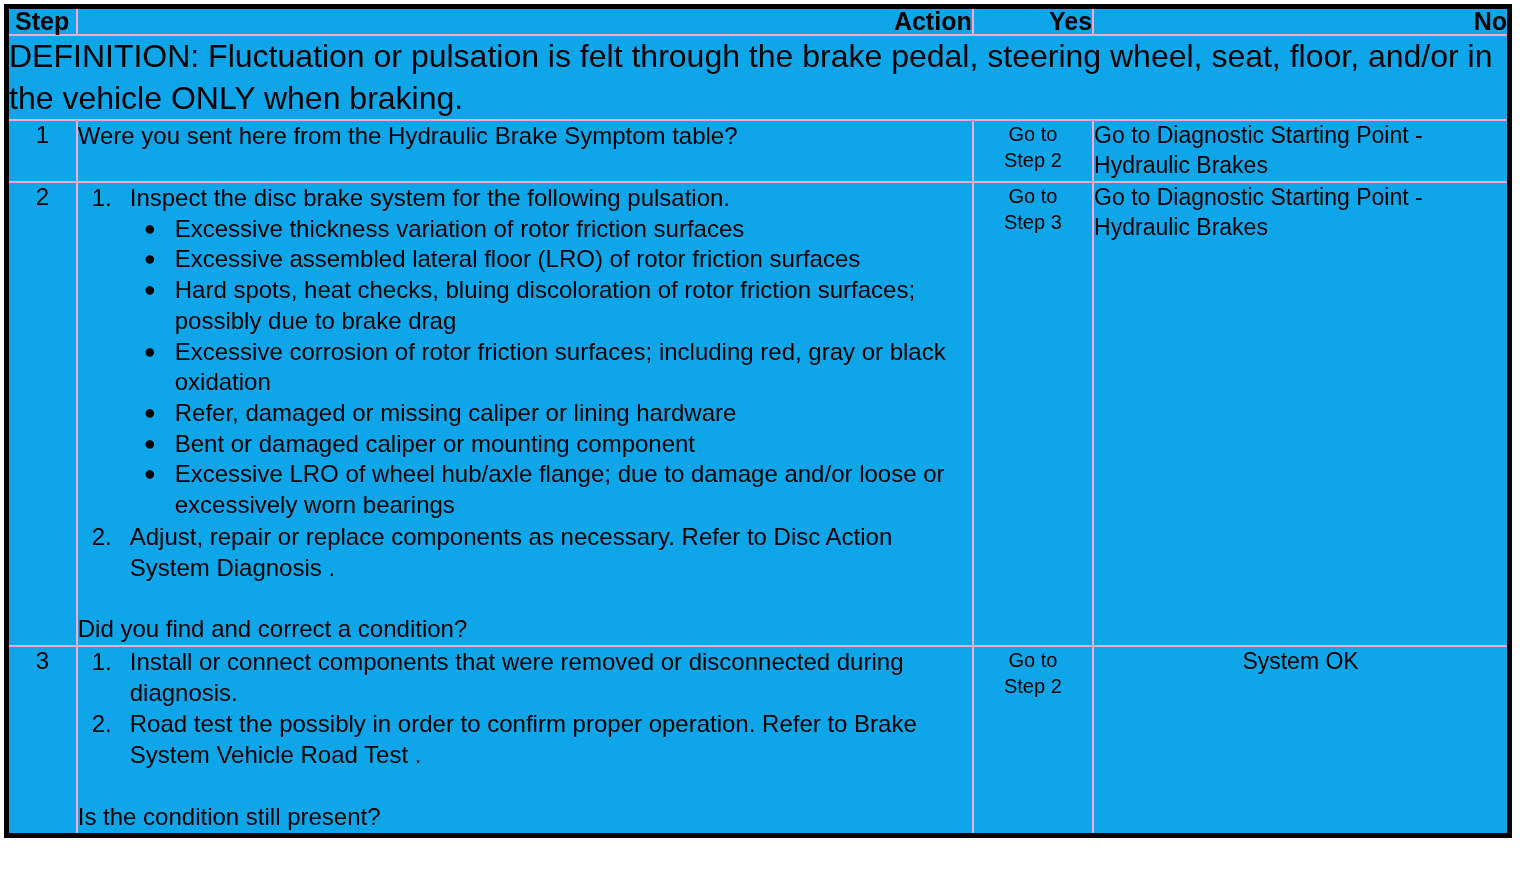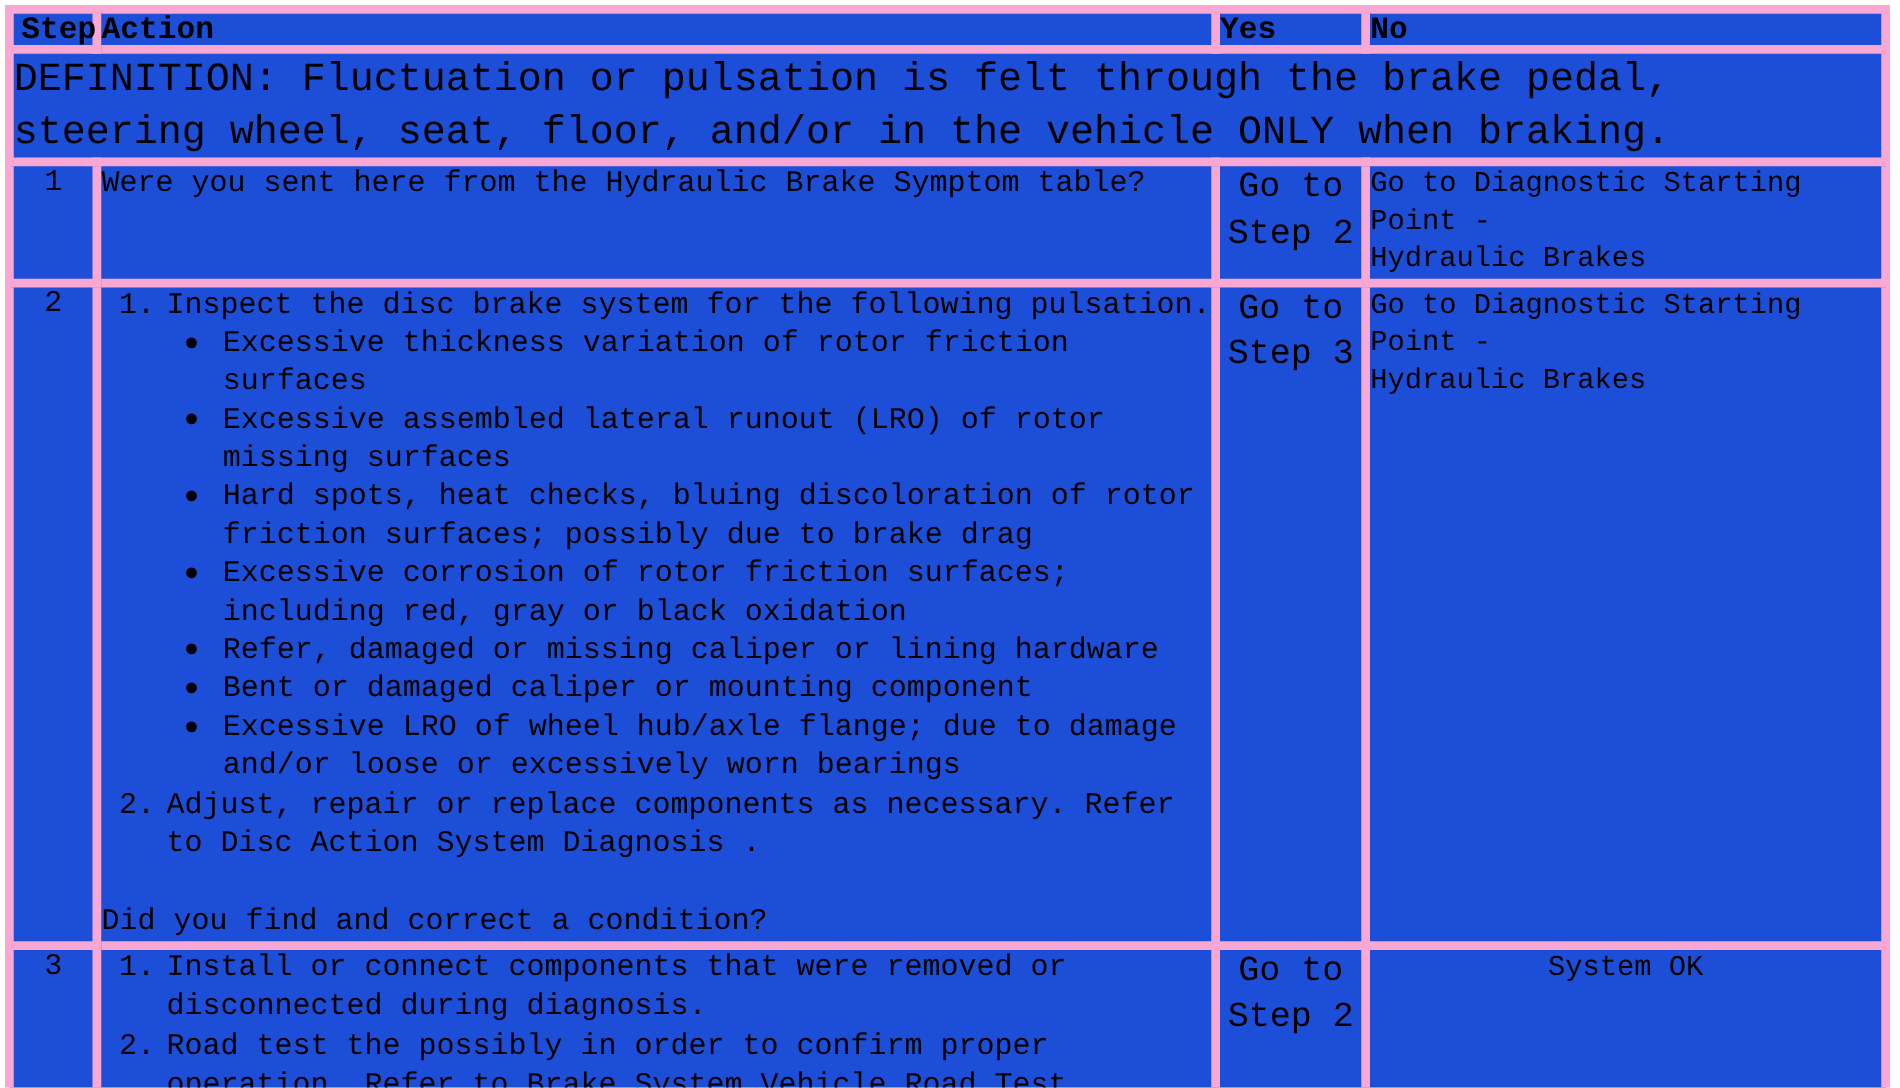--- a/index.html
+++ b/index.html
@@ -24,36 +24,35 @@
 
   table.diag {
     width: 1508px;
     border-collapse: collapse;
     table-layout: fixed;
     border: 5px solid #000;
     background: #fff;
   }
 
   table.diag td, table.diag th {
-    border: 7px solid #f9a8d4;
-    vertical-align: top;
-    padding: 0;
-    background: #1d4ed8;
-    font-family: Liberation Mono, monospace;
+    border: 2px solid #f9a8d4;
+    vertical-align: top;
+    padding: 0;
+    background: #0ea5e9;
   }
 
   
   col.c-step   { width: 70px;  }
   col.c-action { width: 893px; }
   col.c-yes    { width: 120px; }
   col.c-no     { width: 415px; }
 
   
   .hdr-cell {
-    text-align: left;
+    text-align: right;
     font-weight: bold;
     font-size: 25px;
     line-height: 1.0;
     padding: 9px 4px 10px 4px;
     vertical-align: middle;
   }
   .hdr-cell.step-h { padding-left: 6px; padding-right: 6px; text-align: left; }
 
   
   .def-cell {
@@ -111,21 +110,21 @@
     font-size: 20px;
     line-height: 31px;
   }
 
   .spacer-line { height: 30px; }
 
   .tail-q { margin-top: 0; }
 
   
   .yn-cell {
-    font-size: 28px;
+    font-size: 20px;
     line-height: 1.30;
     text-align: center;
     padding: 7px 6px 8px 6px;
     vertical-align: top;
     margin-left: 44px;
   }
   .no-cell {
     font-size: 23px;
     line-height: 1.30;
     text-align: left;
@@ -186,21 +185,21 @@
           <li>
             <span class="num">1.</span>
             <span>Inspect the disc brake system for the following pulsation.</span>
             <ul class="bullets">
               <li>
                 <span class="bul">●</span>
                 <span>Excessive thickness variation of rotor friction surfaces</span>
               </li>
               <li>
                 <span class="bul">●</span>
-                <span>Excessive assembled lateral runout (LRO) of rotor missing surfaces</span>
+                <span>Excessive assembled lateral floor (LRO) of rotor friction surfaces</span>
               </li>
               <li>
                 <span class="bul">●</span>
                 <span>Hard spots, heat checks, bluing discoloration of rotor friction surfaces; possibly due to brake drag</span>
               </li>
               <li>
                 <span class="bul">●</span>
                 <span>Excessive corrosion of rotor friction surfaces; including red, gray or black oxidation</span>
               </li>
               <li>

